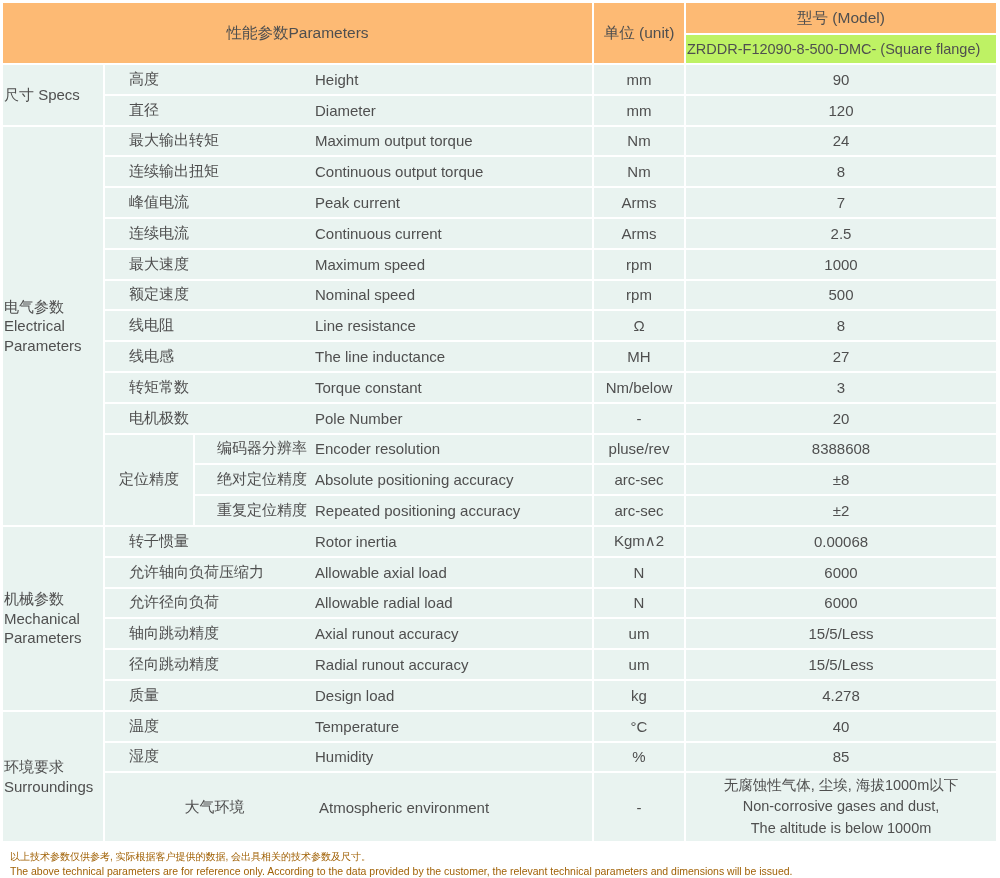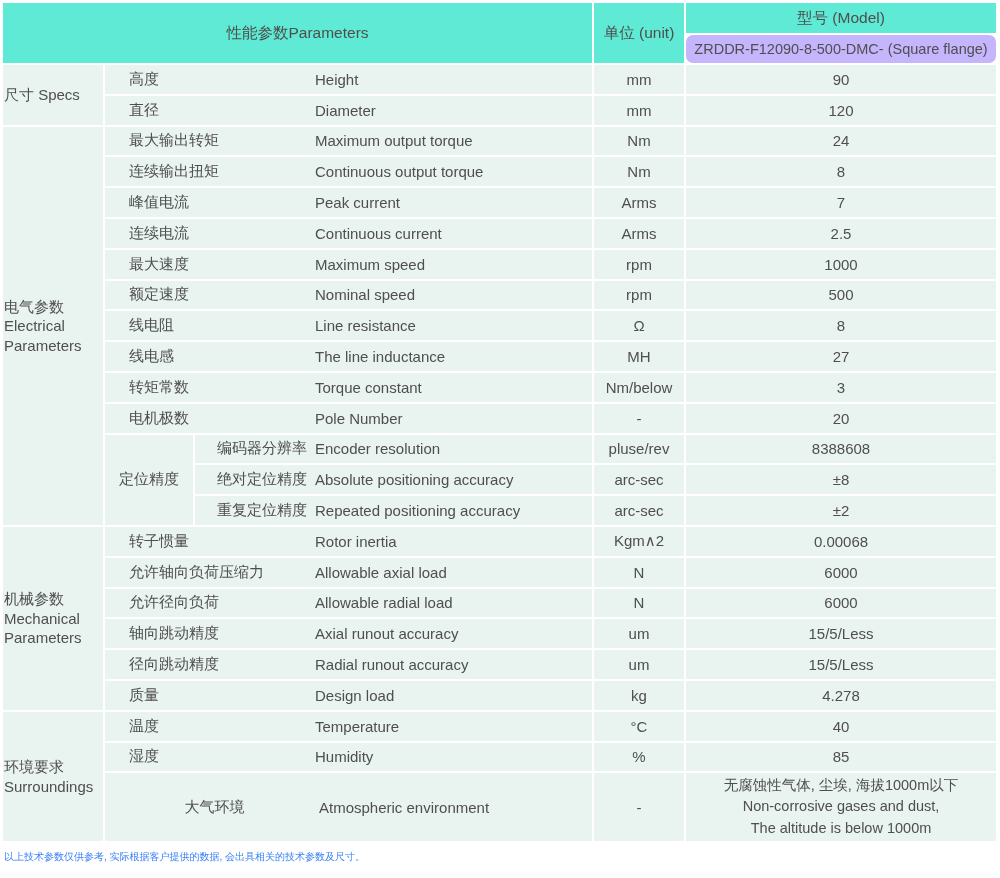--- a/index.html
+++ b/index.html
@@ -4,32 +4,32 @@
 <style>
   html,body{margin:0;padding:0;background:#ffffff;}
   body{width:1000px;height:878px;overflow:hidden;
        font-family:"Liberation Sans","DejaVu Sans",sans-serif;color:#4f4f4f;}
   table{border-collapse:separate;border-spacing:2px;table-layout:fixed;
         width:997px;margin:1px 0 0 1px;}
   td{background:#e9f3f0;font-size:15px;color:#4f4f4f;overflow:hidden;
      white-space:nowrap;vertical-align:middle;}
   tr.hr1{height:30px;} tr.hr2{height:28px;}
   tr.r{height:28.8px;} tr.tall{height:68px;}
-  td.hdr{background:#5eead4;text-align:center;font-size:15.5px;}
-  td.model-val{background:#c4b5fd;text-align:center;font-size:14.5px;border-radius:7px;}
+  td.hdr{background:#fdba74;text-align:center;font-size:15.5px;}
+  td.model-val{background:#bef264;font-size:14.5px;}
   td.cat{text-align:left;line-height:1.3;white-space:normal;font-size:15px;}
   td.subcat{text-align:center;font-size:15px;}
   .lbl{display:flex;align-items:center;width:100%;}
   .zh{flex:0 0 209px;padding-left:23px;box-sizing:border-box;}
   .zhs{flex:0 0 119px;padding-left:21px;box-sizing:border-box;}
   .zhc{flex:0 0 209px;text-align:center;padding-left:4px;}
   .en{flex:1;}
   td.u,td.v{text-align:center;}
   td.v3{text-align:center;white-space:normal;font-size:14.5px;line-height:1.5;}
-  .footer{margin:6px 0 0 4px;color:#3b82f6;}
+  .footer{margin:6px 0 0 10px;color:#a16207;}
   .footer .f-zh{font-size:10px;line-height:1.5;}
   .footer .f-en{font-size:10.5px;line-height:1.45;}
 </style>
 </head>
 <body>
 
 <table>
   <colgroup>
     <col style="width:100px">
       <col style="width:88px">
@@ -299,13 +299,14 @@
       <div>无腐蚀性气体, 尘埃, 海拔1000m以下</div>
       <div>Non-corrosive gases and dust,</div>
       <div>The altitude is below 1000m</div>
     </td>
   </tr>
 </tbody>
   </table>
 
 <div class="footer">
   <div class="f-zh">以上技术参数仅供参考, 实际根据客户提供的数据, 会出具相关的技术参数及尺寸。</div>
+  <div class="f-en">The above technical parameters are for reference only. According to the data provided by the customer, the relevant technical parameters and dimensions will be issued.</div>
 </div>
 
 </body></html>

